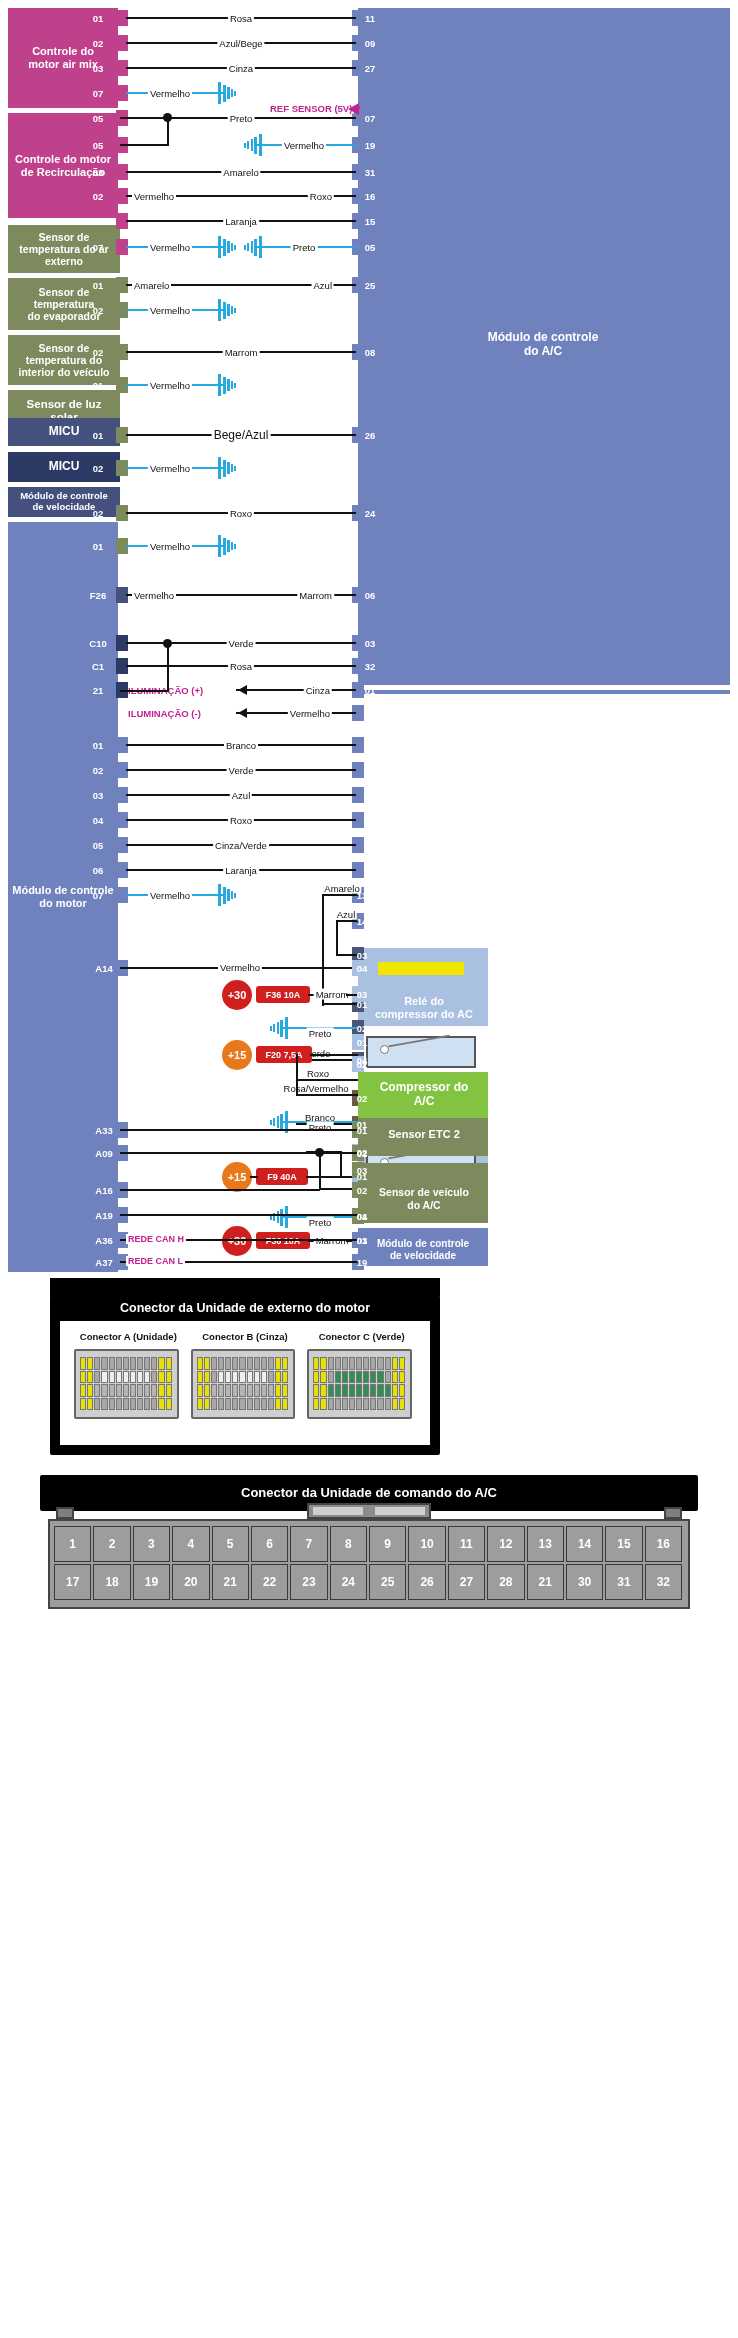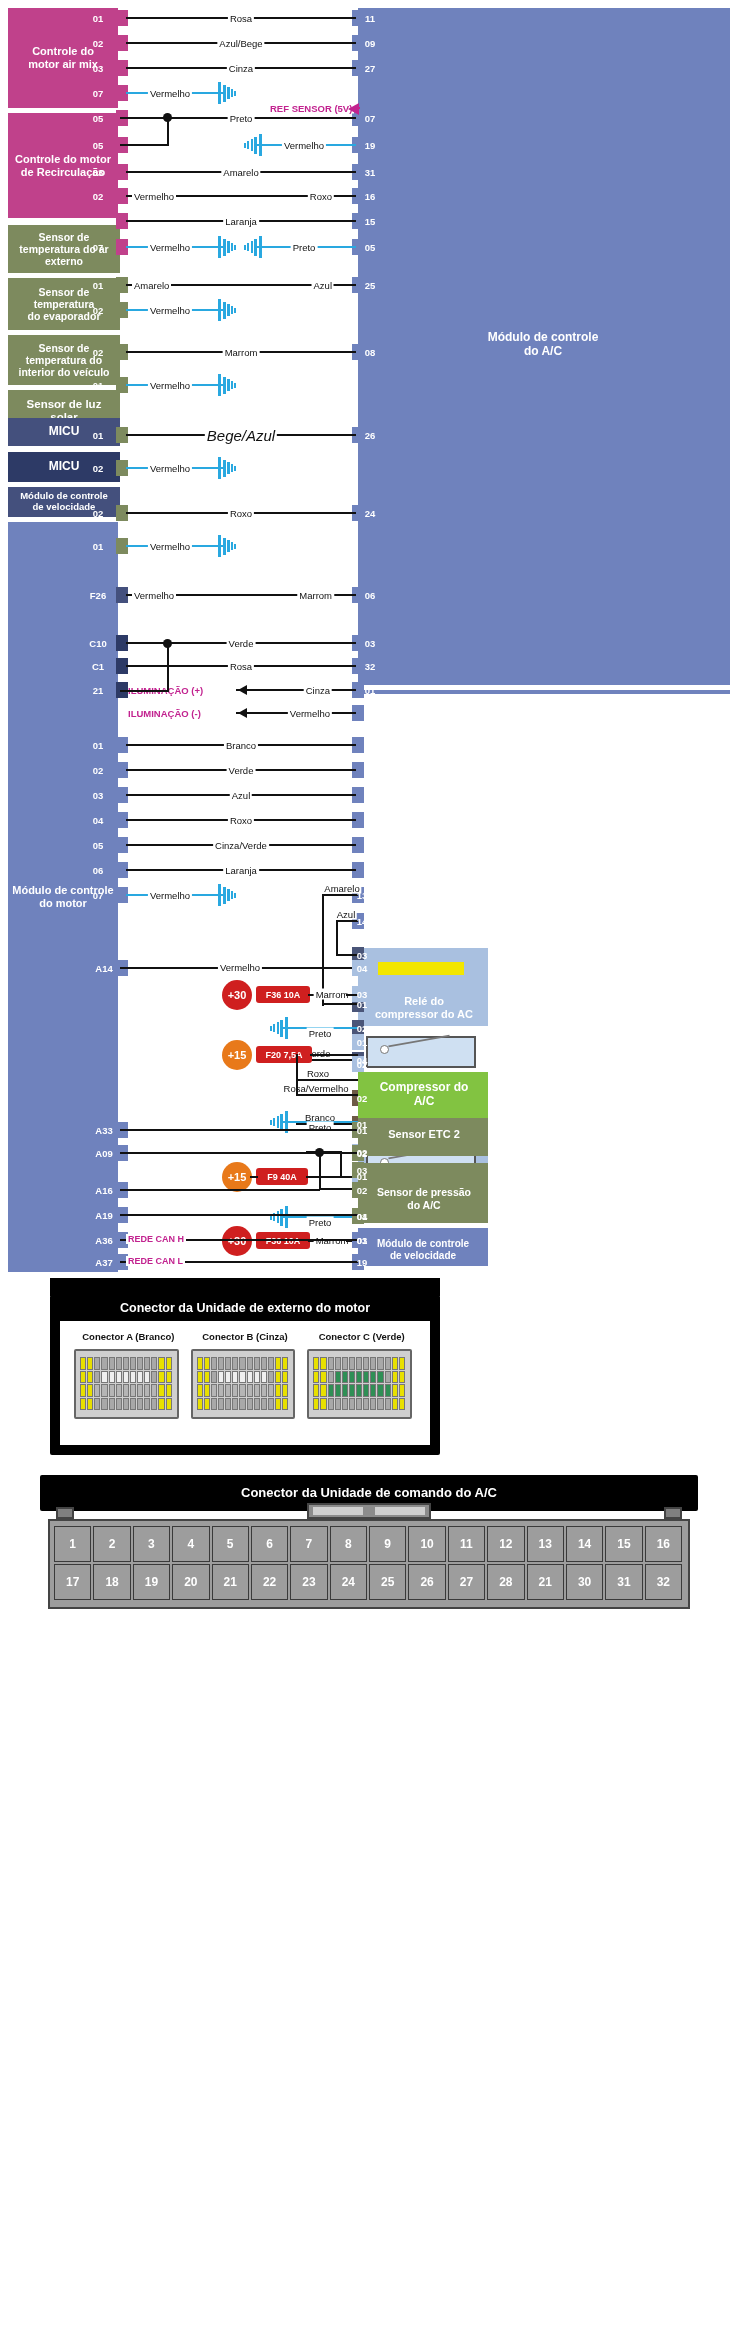--- a/index.html
+++ b/index.html
@@ -166,21 +166,21 @@
       <div style="position:absolute;left:5px;top:2.5px;width:3px;height:17px;background:#29a8e0;"></div>
       <div style="position:absolute;left:9px;top:5px;width:2.5px;height:12px;background:#29a8e0;"></div>
       <div style="position:absolute;left:13px;top:7px;width:2px;height:8px;background:#29a8e0;"></div>
       <div style="position:absolute;left:16px;top:8.5px;width:2px;height:5px;background:#29a8e0;"></div>
     </div>
     <div style="left:98px;top:435px;transform:translate(-50%,-50%);position:absolute;font-size:9.5px;font-weight:bold;color:#fff;z-index:5;">01</div>
     <div style="left:370px;top:435px;transform:translate(-50%,-50%);position:absolute;font-size:9.5px;font-weight:bold;color:#fff;z-index:5;">26</div>
     <div style="left:352px;top:427px;width:12px;height:16px;background:#6f82bd;position:absolute;"></div>
     <div style="left:116px;top:427px;width:12px;height:16px;background:#7d8a5e;position:absolute;"></div>
     <div style="left:126px;top:434px;width:230px;height:2px;background:#111;position:absolute;"></div>
-    <div style="left:241px;top:435px;transform:translate(-50%,-50%);position:absolute;font-size:15px;color:#111;background:#fff;padding:0 2px;white-space:nowrap;font-style:italic;">Bege/Azul</div>
+    <div style="left:241px;top:435px;transform:translate(-50%,-50%);position:absolute;font-size:12px;color:#111;background:#fff;padding:0 2px;white-space:nowrap;">Bege/Azul</div>
     <div style="left:98px;top:468px;transform:translate(-50%,-50%);position:absolute;font-size:9.5px;font-weight:bold;color:#fff;z-index:5;">02</div>
     <div style="left:116px;top:460px;width:12px;height:16px;background:#7d8a5e;position:absolute;"></div>
     <div style="left:126px;top:467px;width:100px;height:2px;background:#29a8e0;position:absolute;"></div>
     <div style="left:170px;top:468px;transform:translate(-50%,-50%);position:absolute;font-size:9.5px;color:#111;background:#fff;padding:0 2px;white-space:nowrap;">Vermelho</div>
     <div style="left:218px;top:457px;width:24px;height:22px;position:absolute;">
       <div style="position:absolute;left:0px;top:0px;width:3px;height:22px;background:#29a8e0;"></div>
       <div style="position:absolute;left:5px;top:2.5px;width:3px;height:17px;background:#29a8e0;"></div>
       <div style="position:absolute;left:9px;top:5px;width:2.5px;height:12px;background:#29a8e0;"></div>
       <div style="position:absolute;left:13px;top:7px;width:2px;height:8px;background:#29a8e0;"></div>
       <div style="position:absolute;left:16px;top:8.5px;width:2px;height:5px;background:#29a8e0;"></div>
@@ -427,21 +427,21 @@
     <div style="position:absolute;left:352px;top:1122px;width:12px;height:16px;background:#7d8a5e;"></div>
     <div style="position:absolute;left:362px;top:1130px;transform:translate(-50%,-50%);font-size:9.5px;font-weight:bold;color:#fff;z-index:6;">01</div>
     <div style="position:absolute;left:352px;top:1145px;width:12px;height:16px;background:#7d8a5e;"></div>
     <div style="position:absolute;left:362px;top:1153px;transform:translate(-50%,-50%);font-size:9.5px;font-weight:bold;color:#fff;z-index:6;">02</div>
     <div style="position:absolute;left:120px;top:1129px;width:238px;height:2px;background:#111;"></div>
     <div style="position:absolute;left:120px;top:1152px;width:238px;height:2px;background:#111;"></div>
     <div style="position:absolute;left:315px;top:1148px;width:9px;height:9px;border-radius:50%;background:#111;"></div>
     <div style="position:absolute;left:319px;top:1152px;width:2px;height:38px;background:#111;"></div>
     <div style="position:absolute;left:319px;top:1188px;width:39px;height:2px;background:#111;"></div>
     <div style="position:absolute;left:358px;top:1163px;width:130px;height:60px;background:#7d8a5e;"></div>
-    <div style="position:absolute;left:364px;top:1186px;width:120px;text-align:center;color:#fff;font-weight:bold;font-size:10.5px;white-space:pre-line;line-height:1.2;">Sensor de pressão
+    <div style="position:absolute;left:364px;top:1186px;width:120px;text-align:center;color:#fff;font-weight:bold;font-size:10.5px;white-space:pre-line;line-height:1.2;">Sensor de veículo
 do A/C</div>
     <div style="position:absolute;left:352px;top:1162px;width:12px;height:16px;background:#7d8a5e;"></div>
     <div style="position:absolute;left:362px;top:1170px;transform:translate(-50%,-50%);font-size:9.5px;font-weight:bold;color:#fff;z-index:6;">03</div>
     <div style="position:absolute;left:352px;top:1182px;width:12px;height:16px;background:#7d8a5e;"></div>
     <div style="position:absolute;left:362px;top:1190px;transform:translate(-50%,-50%);font-size:9.5px;font-weight:bold;color:#fff;z-index:6;">02</div>
     <div style="position:absolute;left:352px;top:1208px;width:12px;height:16px;background:#7d8a5e;"></div>
     <div style="position:absolute;left:362px;top:1216px;transform:translate(-50%,-50%);font-size:9.5px;font-weight:bold;color:#fff;z-index:6;">01</div>
     <div style="position:absolute;left:116px;top:1182px;width:12px;height:16px;background:#6f82bd;"></div>
     <div style="position:absolute;left:104px;top:1190px;transform:translate(-50%,-50%);font-size:9.5px;font-weight:bold;color:#fff;z-index:6;">A16</div>
     <div style="position:absolute;left:116px;top:1207px;width:12px;height:16px;background:#6f82bd;"></div>
@@ -459,21 +459,21 @@
     <div style="position:absolute;left:362px;top:1240px;transform:translate(-50%,-50%);font-size:9.5px;font-weight:bold;color:#fff;z-index:6;">01</div>
     <div style="position:absolute;left:352px;top:1254px;width:12px;height:16px;background:#6f82bd;"></div>
     <div style="position:absolute;left:362px;top:1262px;transform:translate(-50%,-50%);font-size:9.5px;font-weight:bold;color:#fff;z-index:6;">19</div>
     <div style="position:absolute;left:120px;top:1239px;width:238px;height:2px;background:#111;"></div>
     <div style="position:absolute;left:120px;top:1261px;width:238px;height:2px;background:#111;"></div>
     <div style="position:absolute;left:126px;top:1234px;font-size:9px;font-weight:bold;color:#c2228f;background:#fff;padding:0 2px;">REDE CAN H</div>
     <div style="position:absolute;left:126px;top:1256px;font-size:9px;font-weight:bold;color:#c2228f;background:#fff;padding:0 2px;">REDE CAN L</div>
     <div style="position:absolute;left:50px;top:1295px;width:390px;height:160px;background:#000;border-radius:2px;"></div>
     <div style="position:absolute;left:50px;top:1301px;width:390px;text-align:center;color:#fff;font-weight:bold;font-size:12.5px;">Conector da Unidade de externo do motor</div>
     <div style="position:absolute;left:60px;top:1321px;width:370px;height:124px;background:#fff;"></div>
-    <div style="position:absolute;left:70px;top:1331px;width:116.66666666666667px;text-align:center;font-weight:bold;font-size:9.5px;color:#111;">Conector A (Branco)</div>
+    <div style="position:absolute;left:70px;top:1331px;width:116.66666666666667px;text-align:center;font-weight:bold;font-size:9.5px;color:#111;">Conector A (Unidade)</div>
     <div style="position:absolute;left:74px;top:1349px;width:104.66666666666667px;height:70px;border:2px solid #666;background:#cfcfcf;border-radius:2px;"></div>
     <div style="position:absolute;left:80px;top:1357px;width:6.128205128205129px;height:12.5px;background:#e8e000;border:1px solid #777;"></div>
     <div style="position:absolute;left:87.12820512820512px;top:1357px;width:6.128205128205129px;height:12.5px;background:#e8e000;border:1px solid #777;"></div>
     <div style="position:absolute;left:94.25641025641026px;top:1357px;width:6.128205128205129px;height:12.5px;background:#a8a8a8;border:1px solid #777;"></div>
     <div style="position:absolute;left:101.38461538461539px;top:1357px;width:6.128205128205129px;height:12.5px;background:#a8a8a8;border:1px solid #777;"></div>
     <div style="position:absolute;left:108.51282051282051px;top:1357px;width:6.128205128205129px;height:12.5px;background:#a8a8a8;border:1px solid #777;"></div>
     <div style="position:absolute;left:115.64102564102564px;top:1357px;width:6.128205128205129px;height:12.5px;background:#a8a8a8;border:1px solid #777;"></div>
     <div style="position:absolute;left:122.76923076923077px;top:1357px;width:6.128205128205129px;height:12.5px;background:#a8a8a8;border:1px solid #777;"></div>
     <div style="position:absolute;left:129.8974358974359px;top:1357px;width:6.128205128205129px;height:12.5px;background:#a8a8a8;border:1px solid #777;"></div>
     <div style="position:absolute;left:137.02564102564102px;top:1357px;width:6.128205128205129px;height:12.5px;background:#a8a8a8;border:1px solid #777;"></div>

